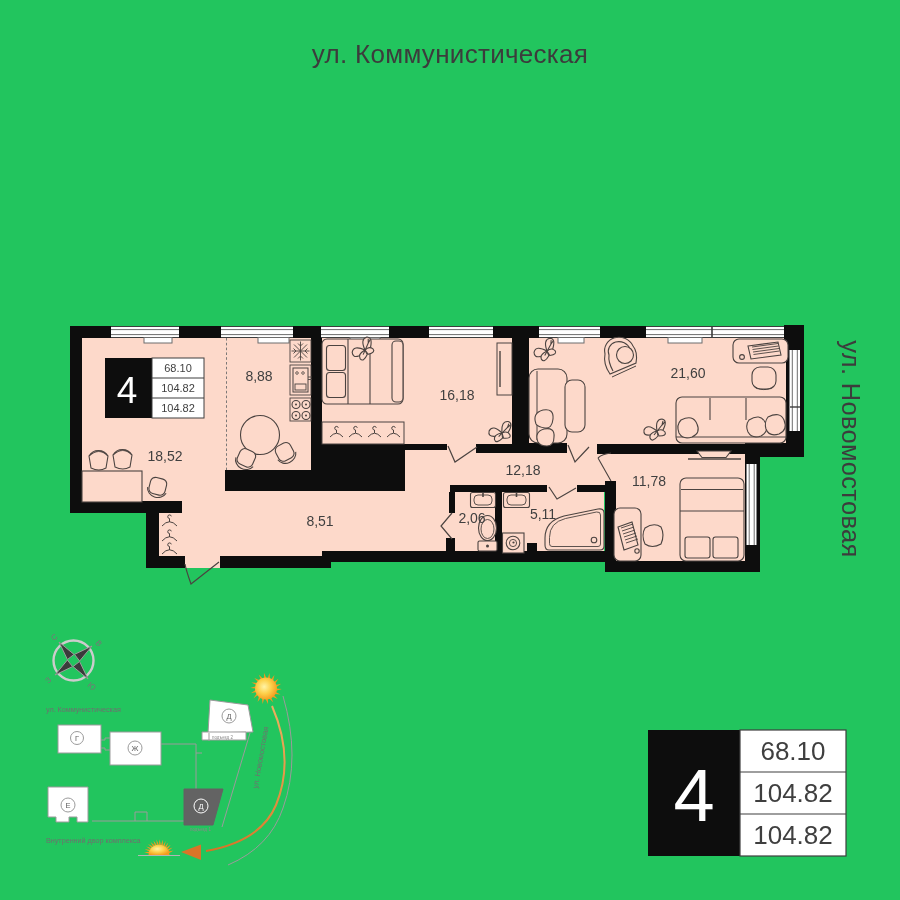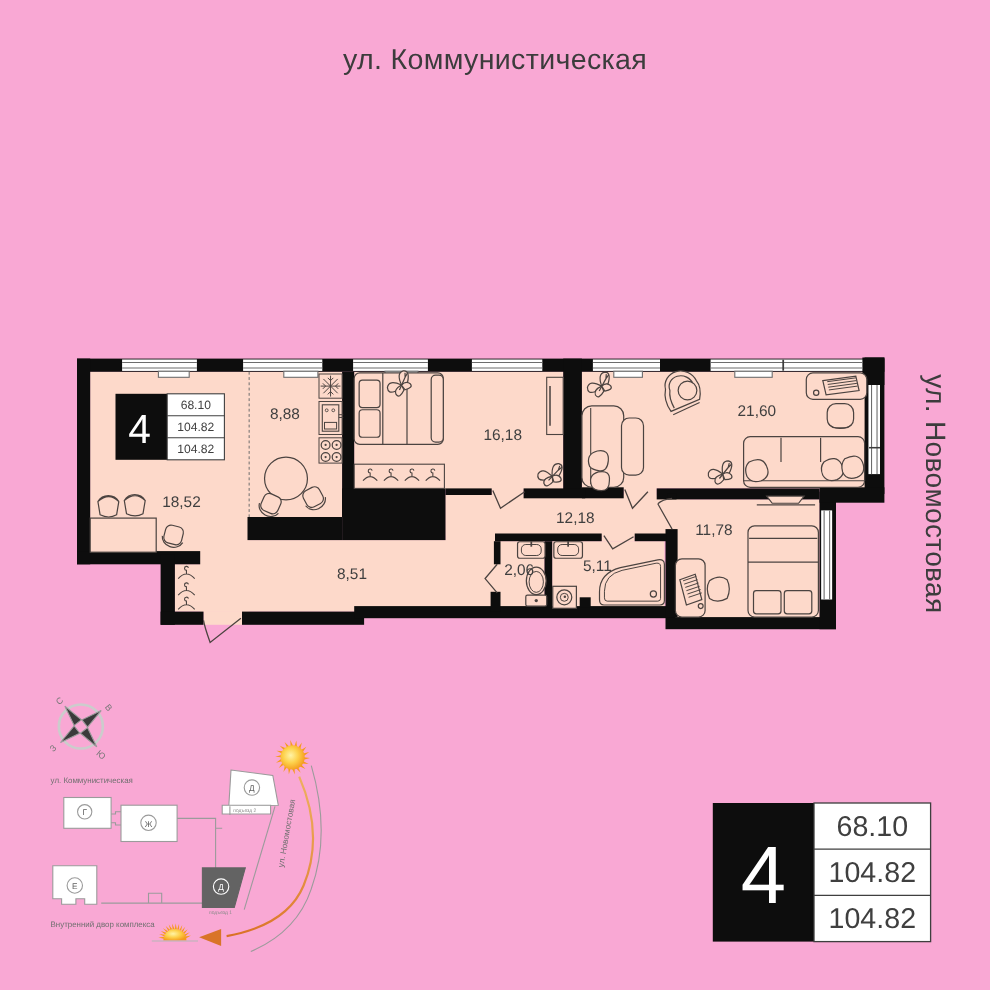--- a/index.html
+++ b/index.html
@@ -1,16 +1,16 @@
 <!DOCTYPE html>
 <html><head>
 <meta charset="utf-8">
 <style>
 html,body{margin:0;padding:0;background:#ffffff;}
-#page{position:relative;width:900px;height:900px;background:#f9a8d4;font-family:"Liberation Sans", sans-serif;}
+#page{position:relative;width:900px;height:900px;background:#22c55e;font-family:"Liberation Sans", sans-serif;}
 svg{position:absolute;top:0;left:0;}
 .rlbl{font-size:14px;fill:#3f3f3f;font-family:"Liberation Sans", sans-serif;}
 </style>
 </head>
 <body>
 <div id="page">
 <svg width="900" height="900" viewBox="0 0 900 900">
 <defs>
 <radialGradient id="sung" cx="0.42" cy="0.42" r="0.62">
 <stop offset="0" stop-color="#fff3a6"></stop>

